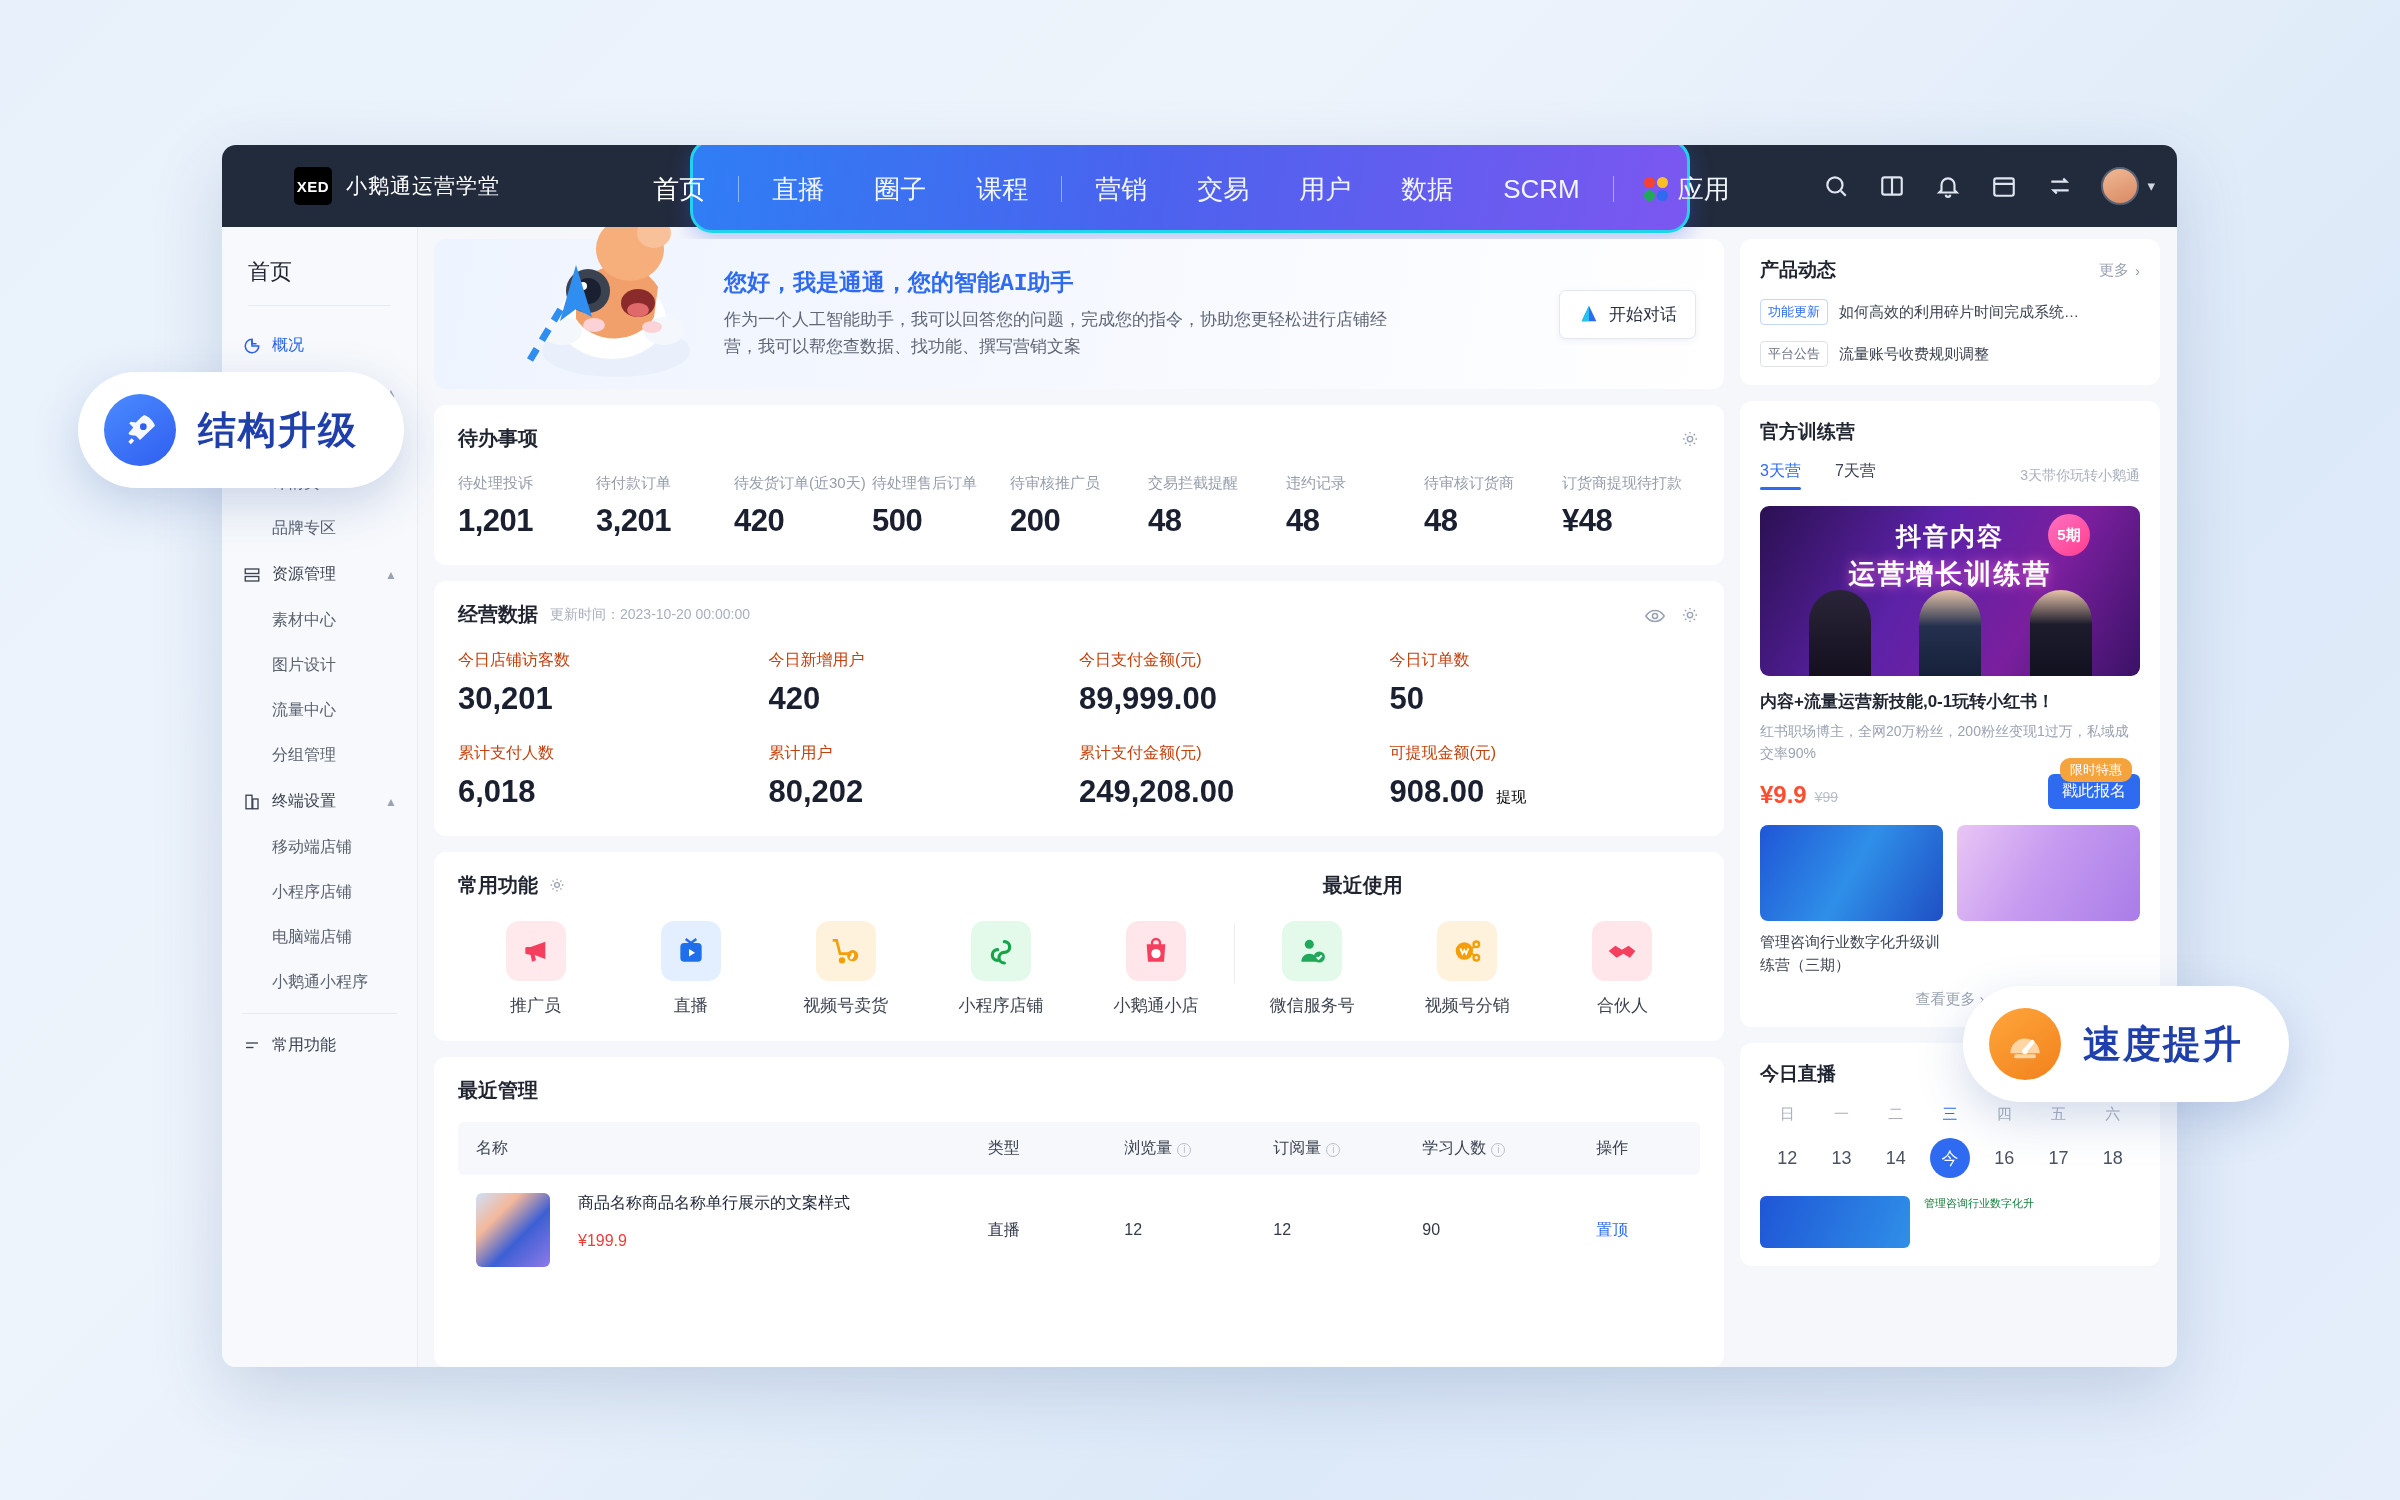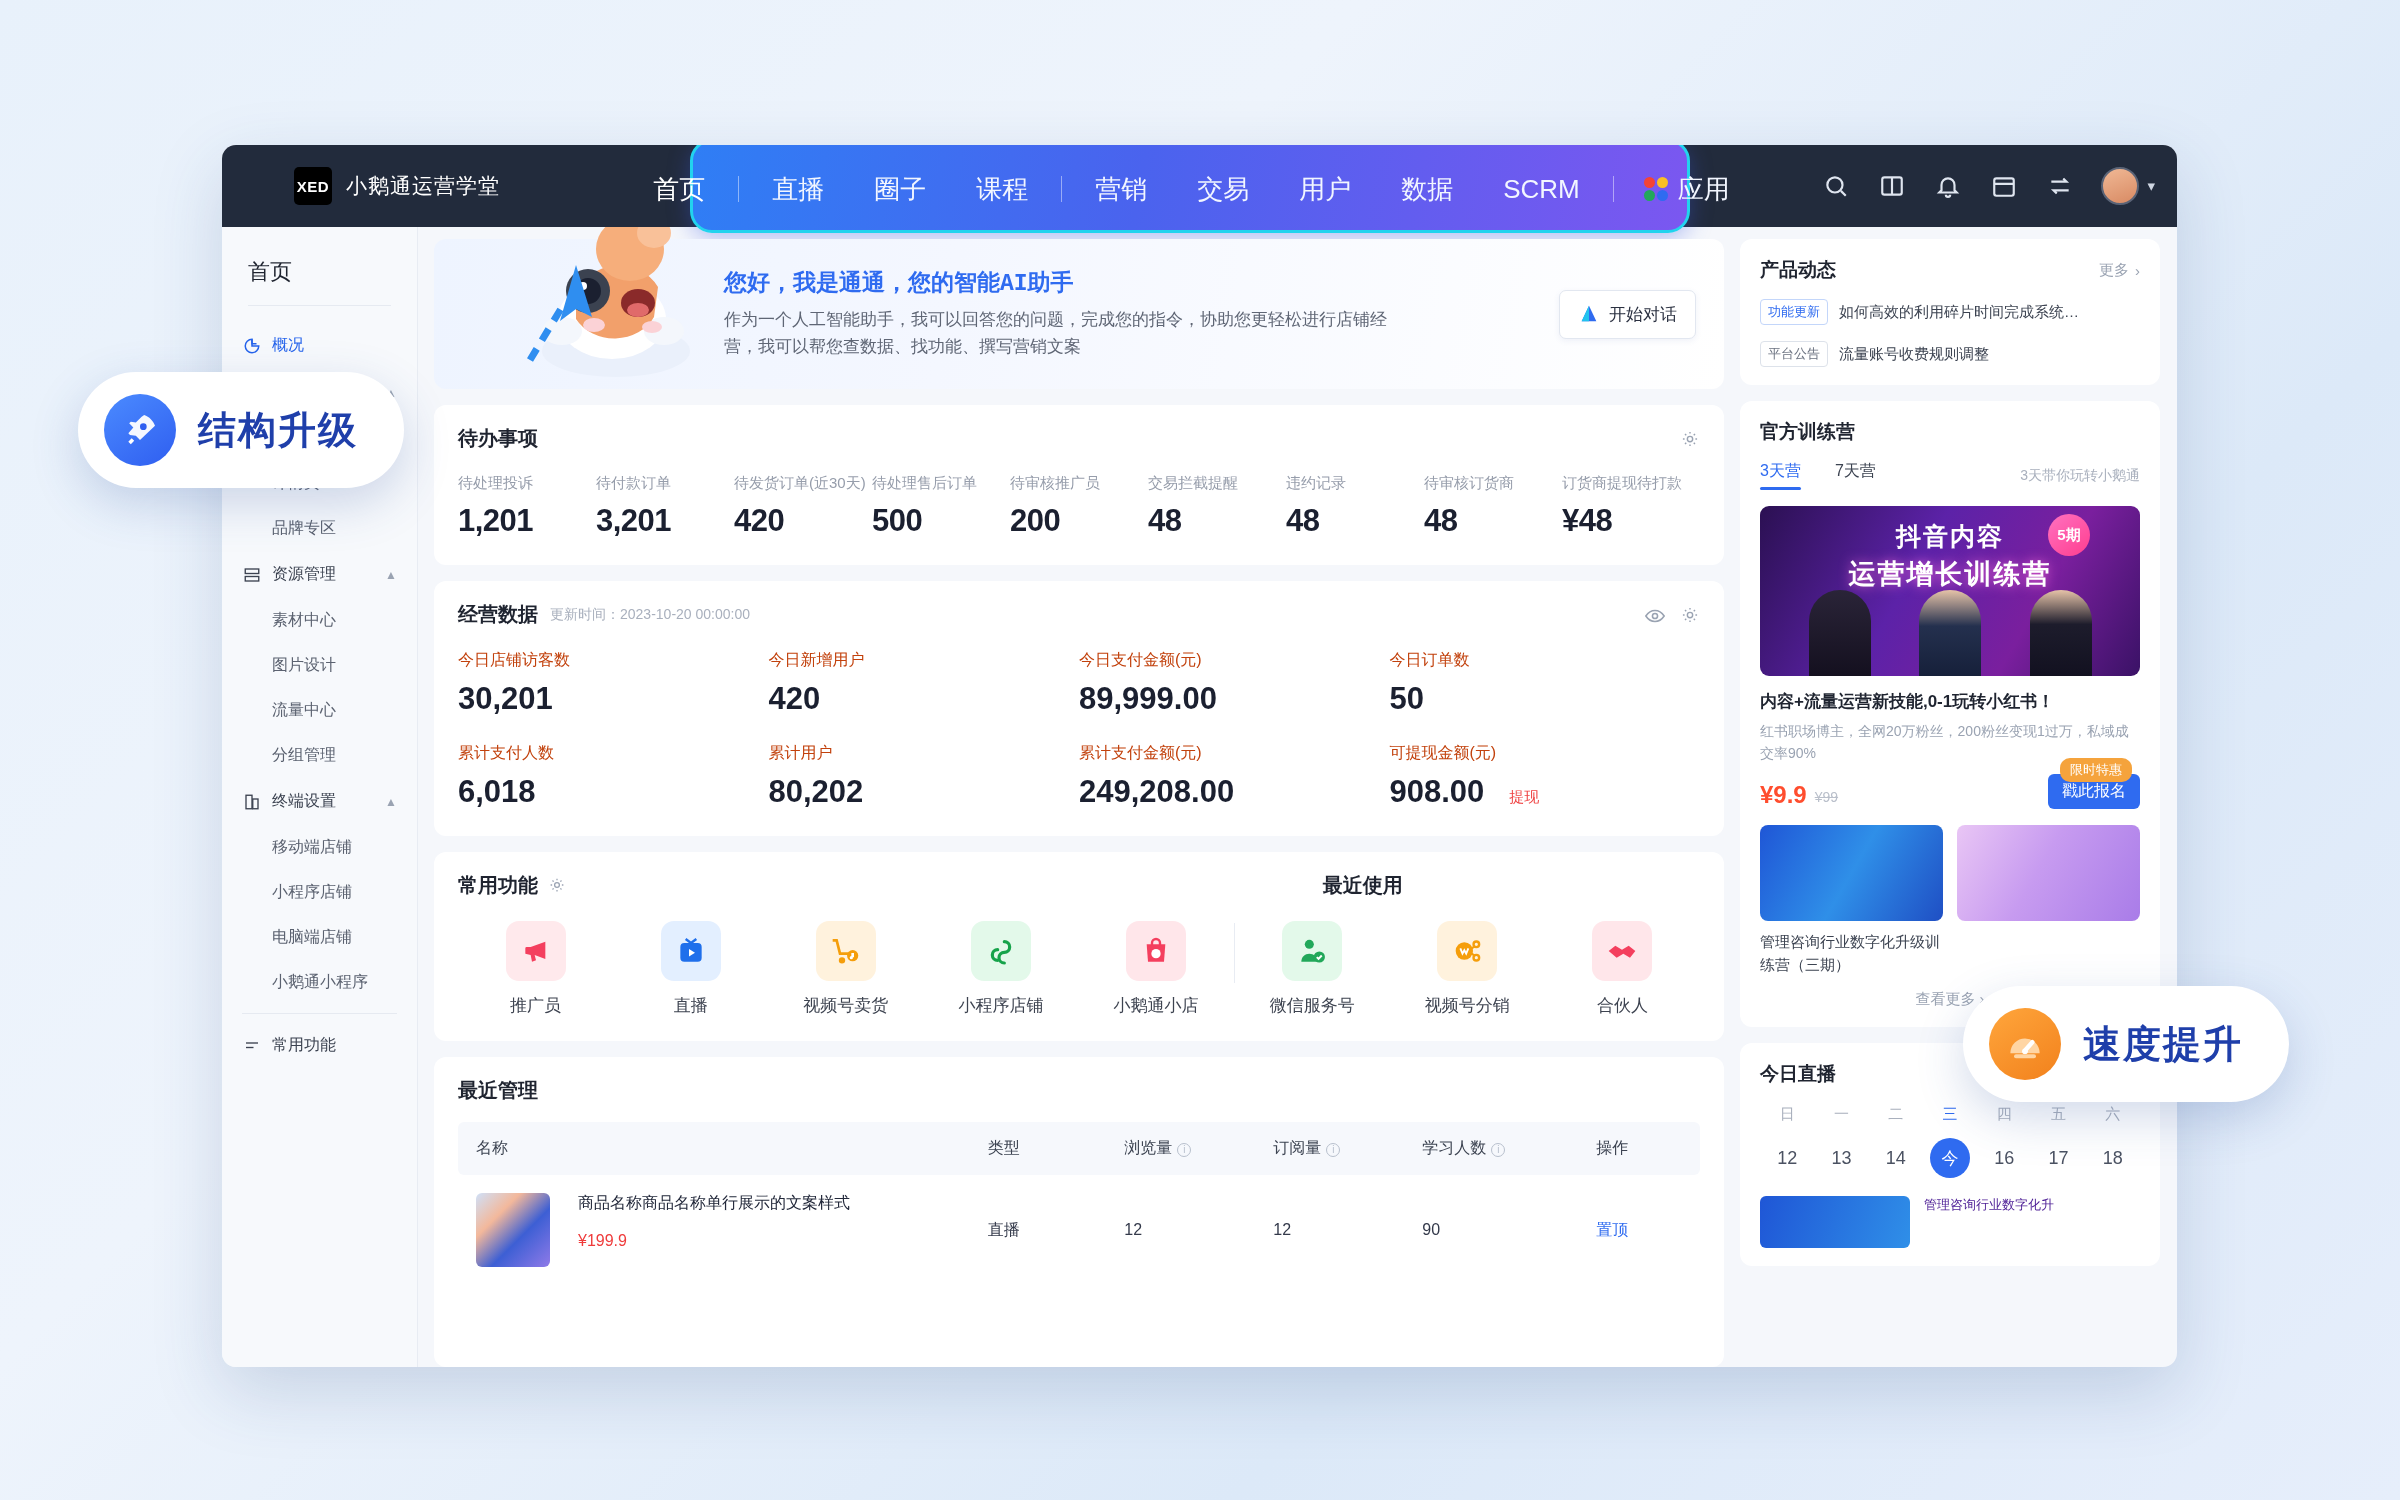--- a/index.html
+++ b/index.html
@@ -136,21 +136,21 @@
   .todo-row { display: flex; margin-top: 22px; }
   .todo-item { flex: 1; }
   .todo-label { font-size: 15px; color: #969dab; white-space: nowrap; }
   .todo-value { font-size: 31px; font-weight: 700; color: #1b2030; margin-top: 10px; letter-spacing: -.5px; }
 
   
   .stats-card { padding: 20px 24px 26px; }
   .stats-grid { display: grid; grid-template-columns: repeat(4, 1fr); row-gap: 26px; margin-top: 22px; }
   .stat-label { font-size: 16px; color: #c2410c; }
   .stat-value { font-size: 31px; font-weight: 700; color: #1b2030; margin-top: 10px; display: flex; align-items: baseline; gap: 12px; }
-  .stat-link { font-size: 15px; font-weight: 400; color: #ef4444; cursor: pointer; margin-left: 13px; }
+  .stat-link { font-size: 15px; font-weight: 400; color: #000000; cursor: pointer; }
 
   
   .func-card { padding: 20px 24px 24px; position: relative; }
   .func-heads { display: flex; align-items: center; }
   .func-heads .right-title { position: absolute; left: 50%; transform: translateX(-50%); font-size: 20px; font-weight: 700; color: #1f2430; }
   .func-row { display: flex; margin-top: 22px; align-items: flex-start; position: relative; }
   .func-item { flex: 1; display: flex; flex-direction: column; align-items: center; gap: 13px; cursor: pointer; }
   .func-ico { width: 60px; height: 60px; border-radius: 13px; display: flex; align-items: center; justify-content: center; }
   .func-name { font-size: 17px; color: #3d4350; }
   .func-vsep { width: 1px; height: 60px; background: #e8ecf3; align-self: flex-start; margin-top: 2px; }
@@ -221,21 +221,21 @@
   .view-more { text-align: center; font-size: 15px; color: #9aa3b2; margin-top: 14px; cursor: pointer; }
 
   .cal-head { display: flex; margin-top: 18px; }
   .cal-head div { flex: 1; text-align: center; font-size: 15px; color: #a9b0bd; }
   .cal-head div.on { color: #2f6bf0; }
   .cal-days { display: flex; margin-top: 14px; align-items: center; }
   .cal-days div { flex: 1; text-align: center; font-size: 18px; color: #4b5262; cursor: pointer; }
   .today-pill { background: #2f6bf0; color: #fff !important; width: 40px; height: 40px; border-radius: 50%; display: flex; align-items: center; justify-content: center; margin: 0 auto; font-size: 17px; }
   .live-row { display: flex; gap: 14px; margin-top: 18px; align-items: flex-start; }
   .live-thumb { width: 150px; height: 52px; border-radius: 6px; flex: 0 0 150px; background: linear-gradient(110deg,#1f56d6,#2f8fe8); }
-  .live-text { font-size: 13px; color: #4c1d95; line-height: 1.4; }
+  .live-text { font-size: 11px; color: #15803d; line-height: 1.4; }
 
   
   .float-badge {
     position: absolute; display: flex; align-items: center; gap: 22px;
     background: #fff; border-radius: 70px;
     box-shadow: 0 16px 48px rgba(50,85,160,.22);
     padding: 22px 46px 22px 26px;
     z-index: 50;
   }
   .fb-circle { width: 72px; height: 72px; border-radius: 50%; display: flex; align-items: center; justify-content: center; }

